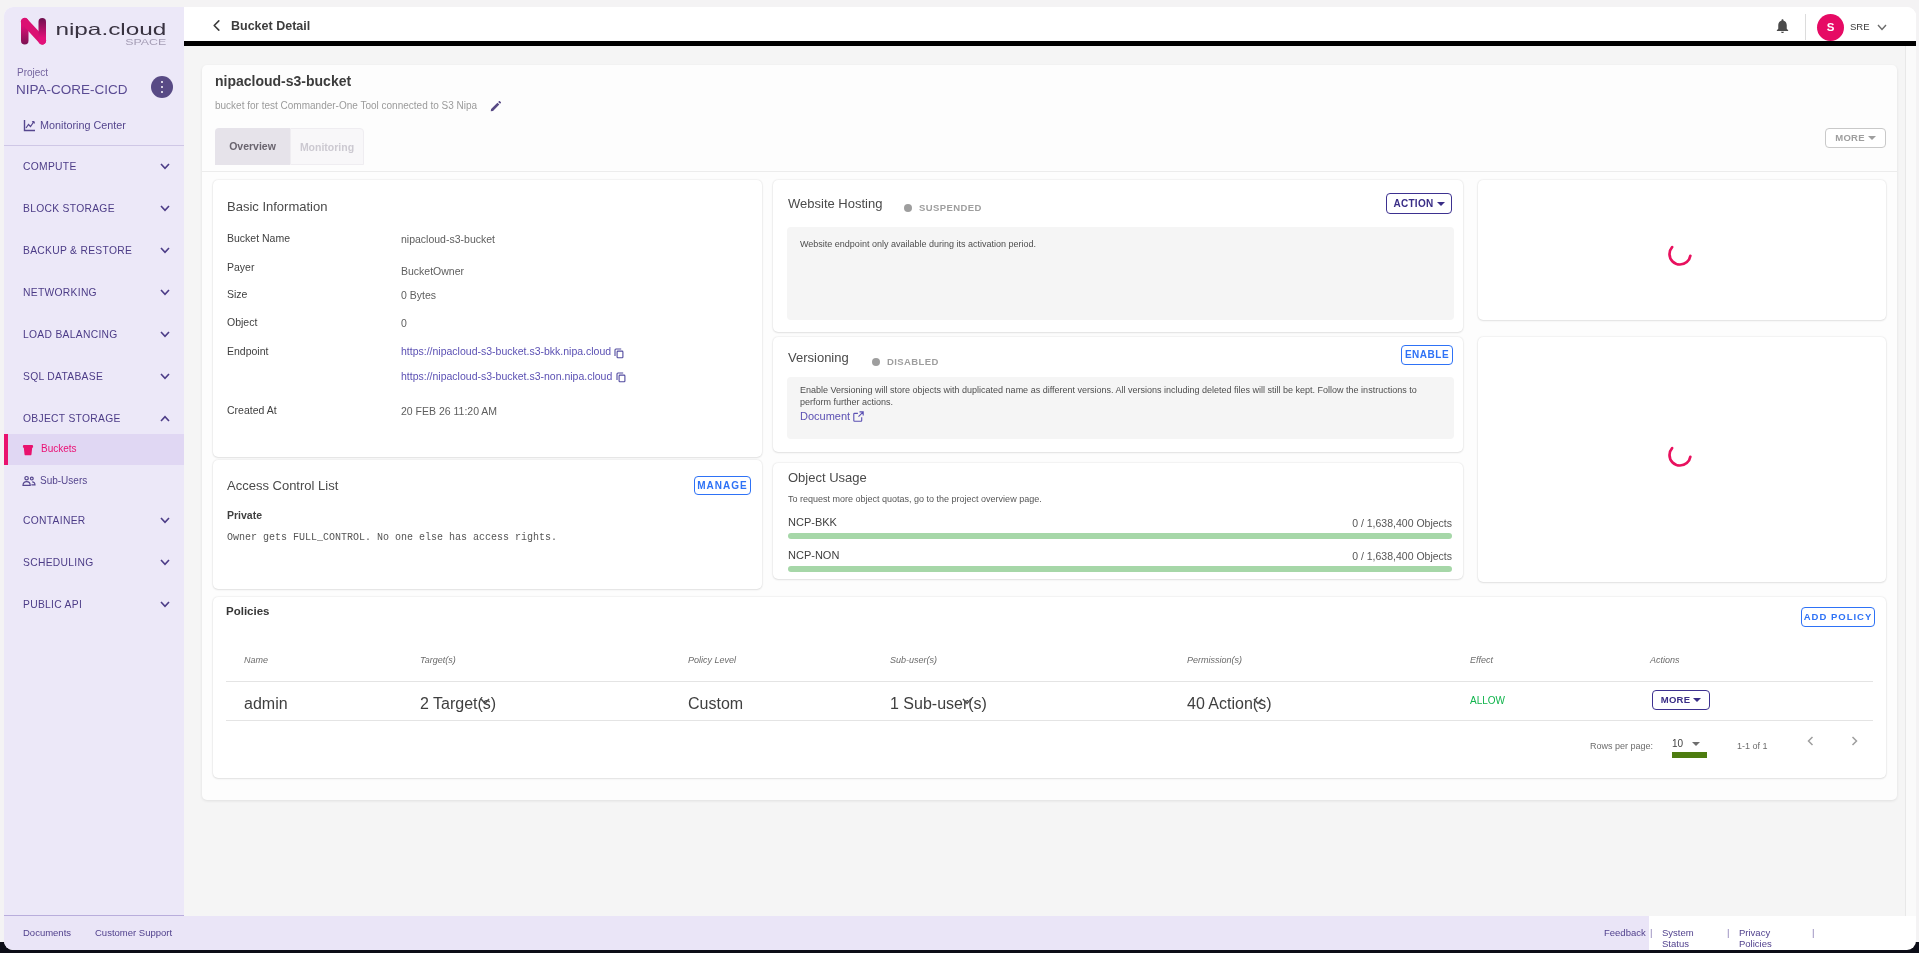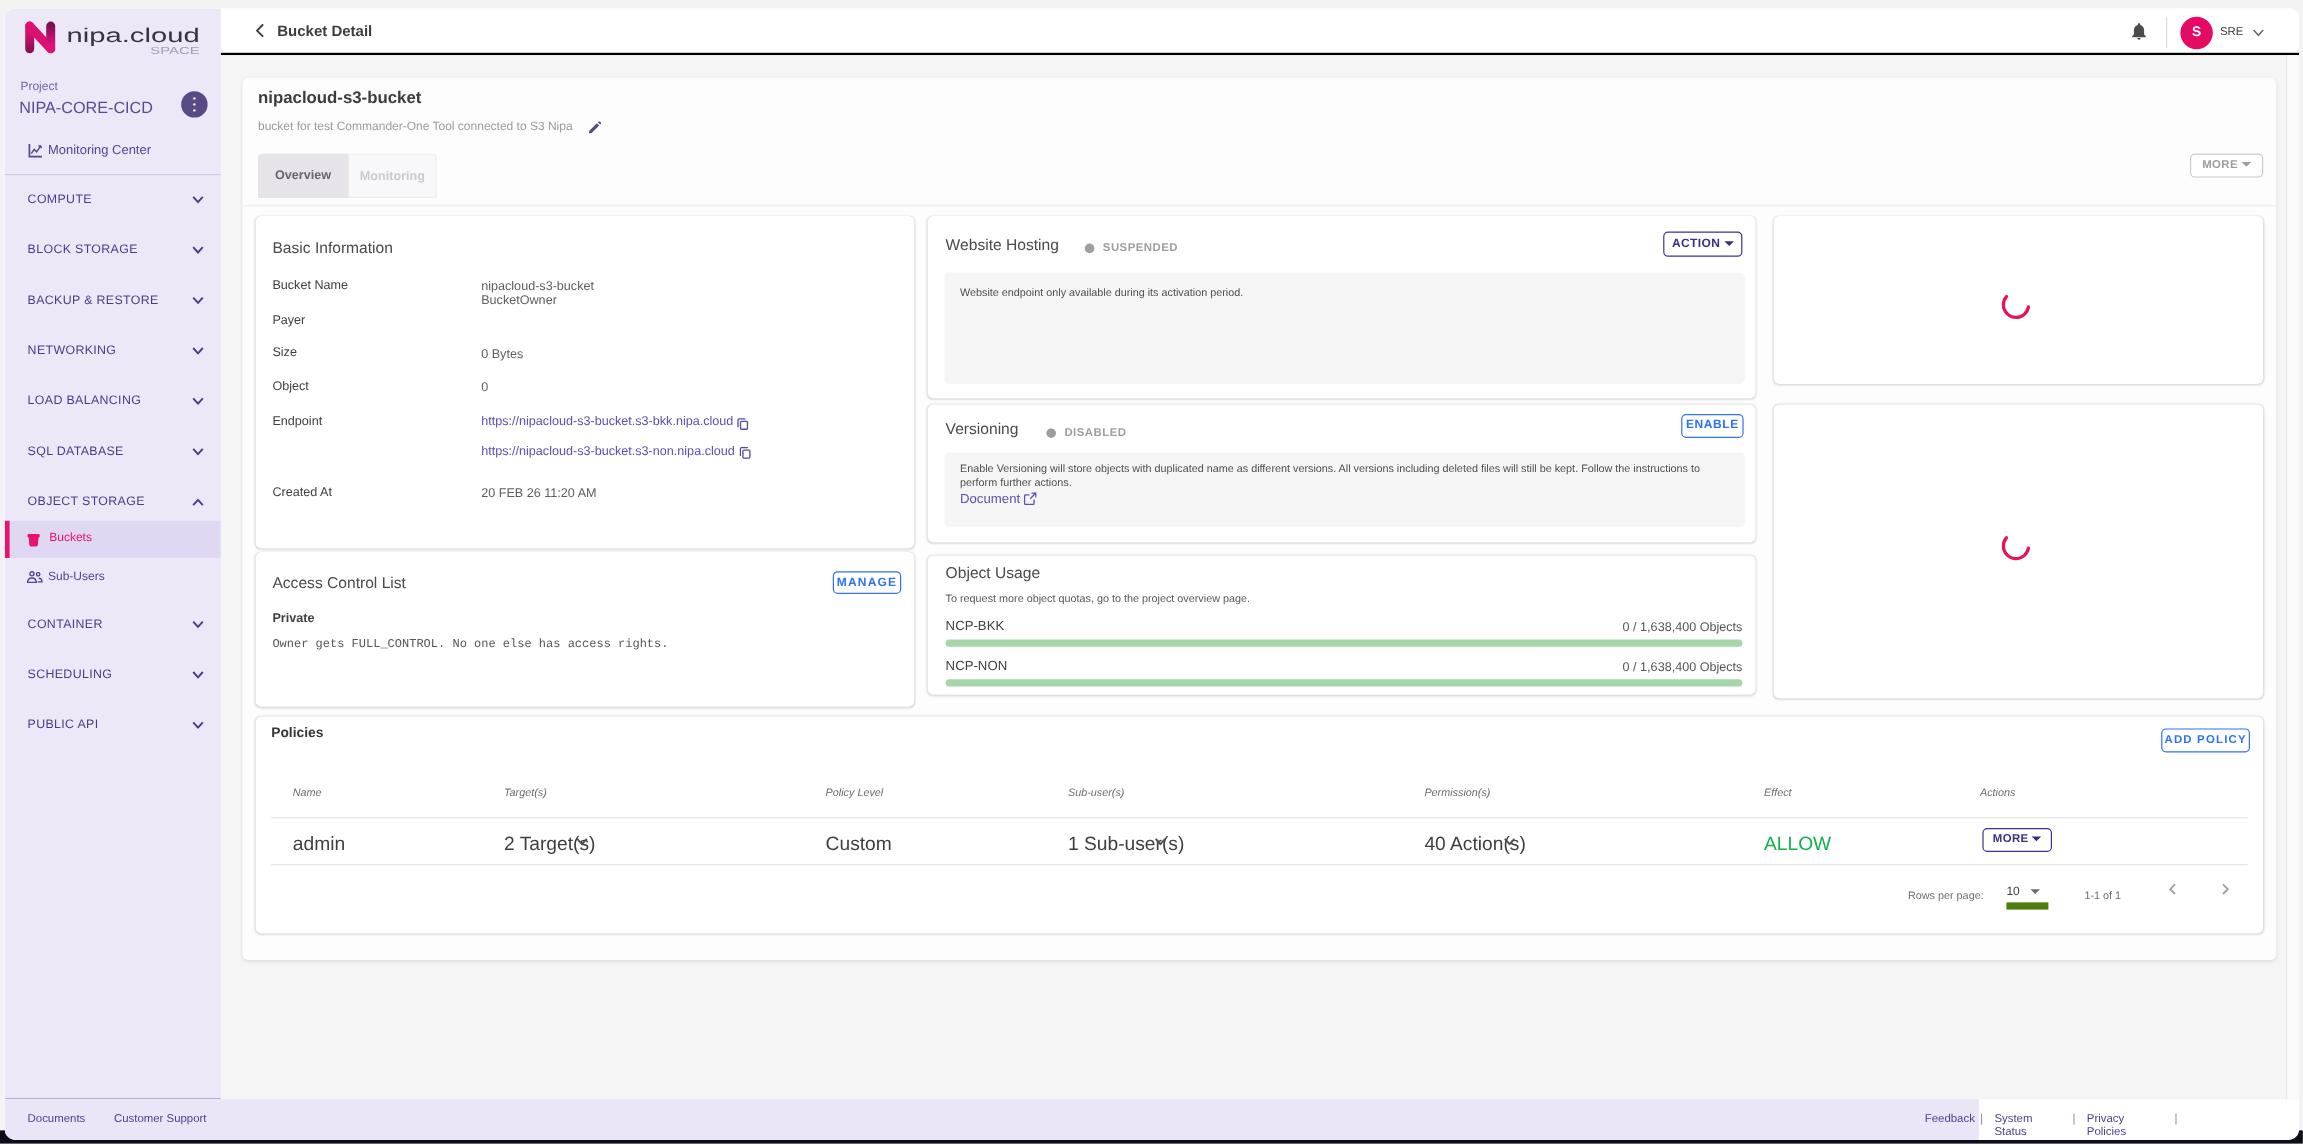--- a/index.html
+++ b/index.html
@@ -12,21 +12,21 @@
 #sidebar .divtop { position:absolute; left:0; top:138px; width:180px; border-top:1px solid #cfc7e6; }
 #sidebar .divbot { position:absolute; left:0; top:908px; width:180px; border-top:1px solid #b9addc; }
 .menuitem { position:absolute; left:19px; width:161px; color:#4c3c87; font-size:10.3px; font-weight:normal; letter-spacing:0.3px; }
 .chev { position:absolute; right:13px; top:1px; }
 #bucketrow { position:absolute; left:0; top:427px; width:180px; height:31px; background:#e0d7f3; }
 #bucketrow .bar { position:absolute; left:0; top:0; width:3.5px; height:31px; background:#e9126e; }
 
 #footer { position:absolute; left:0; top:909px; width:1645px; height:34px; background:#eae5f7; font-size:9.5px; color:#51418d; }
 #footer span { position:absolute; top:10.5px; }
 
-#topbar { position:absolute; left:180px; top:0; width:1732px; height:39px; background:#fff; border-bottom:2px solid #000000; }
+#topbar { position:absolute; left:180px; top:0; width:1732px; height:39px; background:#fff; border-bottom:5px solid #000000; }
 
 #main { position:absolute; left:180px; top:39px; width:1732px; height:870px; background:#f5f5f5; }
 #panel { position:absolute; left:18px; top:19px; width:1695px; height:735px; background:#fdfdfd; border-radius:5px; box-shadow:0 1px 3px rgba(0,0,0,0.09); }
 .card { position:absolute; background:#fff; border-radius:5px; box-shadow:0 0 2px rgba(0,0,0,0.14), 0 1px 2px rgba(0,0,0,0.08); }
 .ctitle { position:absolute; font-size:13px; color:#4a4a4a; }
 .btn-blue { position:absolute; border:1px solid #2e72f6; border-radius:4px; color:#2e72f6; font-weight:bold; text-align:center; background:#fff; letter-spacing:1px; }
 .btn-indigo { position:absolute; border:1px solid #3d3190; border-radius:4px; color:#392d86; font-weight:bold; text-align:center; background:#fff; letter-spacing:0.3px; }
 .graybox { position:absolute; background:#f5f5f5; border-radius:4px; color:#4e4e4e; font-size:9px; }
 .lbl { position:absolute; left:14px; font-size:10.5px; color:#3f3f3f; }
 .val { position:absolute; left:188px; font-size:10.5px; color:#5e5e5e; }
@@ -151,21 +151,21 @@
       <div class="abs" style="left:13px;top:63px;width:75px;height:37px;background:#e6e3ea;border-radius:4px 0 0 0;text-align:center;line-height:37px;font-size:10.5px;font-weight:bold;color:#69646e;">Overview</div>
       <div class="abs" style="left:88px;top:63px;width:74px;height:37px;background:#f8f7f9;border:1px solid #efedf1;border-radius:0 4px 0 0;text-align:center;line-height:37px;font-size:10.5px;font-weight:bold;color:#ccc9d1;">Monitoring</div>
       <div class="btn-indigo" style="left:1623px;top:63px;width:61px;height:20px;line-height:18px;font-size:9.5px;color:#9e9e9e;border-color:#c9c9c9;">MORE <span style="display:inline-block;width:0;height:0;border-left:4px solid transparent;border-right:4px solid transparent;border-top:4.5px solid #9e9e9e;vertical-align:1px;"></span></div>
       <div class="abs" style="left:0;top:106px;width:1695px;border-top:1px solid #ececec;"></div>
 
       <div class="card" style="left:11px;top:115px;width:549px;height:277px;">
         <div class="ctitle" style="left:14px;top:19px;">Basic Information</div>
         <div class="lbl" style="top:52px;">Bucket Name</div>
           <div class="val" style="top:52.5px;">nipacloud-s3-bucket</div>
         <div class="lbl" style="top:81px;">Payer</div>
-          <div class="val" style="top:64px;text-align:right;">BucketOwner</div>
+          <div class="val" style="top:85px;text-align:right;">BucketOwner</div>
         <div class="lbl" style="top:108px;">Size</div>
           <div class="val" style="top:108.5px;">0 Bytes</div>
         <div class="lbl" style="top:136px;">Object</div>
           <div class="val" style="top:136.5px;">0</div>
         <div class="lbl" style="top:165px;">Endpoint</div>
         <div class="val plink" style="top:165px;">https://nipacloud-s3-bucket.s3-bkk.nipa.cloud</div>
         <svg class="abs" style="left:401px;top:168px;" width="10" height="11" viewBox="0 0 10 11">
             <g fill="none" stroke="#514a9e" stroke-width="1.1">
               <rect x="3.1" y="3.1" width="5.8" height="6.6" rx="0.8"></rect>
               <path d="M7.2 1 L2 1 C1.4 1 1 1.5 1 2.1 L1 8"></path>
@@ -255,21 +255,21 @@
           </svg>
         <div class="td" style="left:475px;top:98px;">Custom</div>
         <div class="td" style="left:677px;top:98px;">1 Sub-user(s)</div>
         <svg class="abs" style="left:748px;top:100px;" width="12" height="9" viewBox="0 0 12 9">
             <path d="M2 2 L6 6.4 L10 2" stroke="#4d4d4d" stroke-width="1.5" fill="none"></path>
           </svg>
         <div class="td" style="left:974px;top:98px;">40 Action(s)</div>
         <svg class="abs" style="left:1039px;top:100px;" width="12" height="9" viewBox="0 0 12 9">
             <path d="M2 2 L6 6.4 L10 2" stroke="#4d4d4d" stroke-width="1.5" fill="none"></path>
           </svg>
-        <div class="td" style="left:1257px;top:98px;color:#10b44c;font-size:16px;">ALLOW</div>
+        <div class="td" style="left:1257px;top:98px;color:#10b44c;font-size:10px;">ALLOW</div>
         <div class="btn-indigo" style="left:1439px;top:93px;width:58px;height:20px;line-height:18px;font-size:9.5px;">MORE <span style="display:inline-block;width:0;height:0;border-left:4px solid transparent;border-right:4px solid transparent;border-top:4.5px solid #392d86;vertical-align:1px;"></span></div>
         <div class="abs" style="left:13px;top:123px;width:1647px;border-top:1px solid #e4e4e4;"></div>
         <div class="abs" style="left:1377px;top:144px;font-size:9px;color:#6c6c6c;">Rows per page:</div>
         <div class="abs" style="left:1459px;top:141px;width:35px;border-bottom:6px solid #4d7c0f;padding-bottom:3px;font-size:10px;color:#3f3f3f;">10 <span style="display:inline-block;width:0;height:0;border-left:4px solid transparent;border-right:4px solid transparent;border-top:4.5px solid #6e6e6e;vertical-align:1px;margin-left:6px;"></span></div>
         <div class="abs" style="left:1524px;top:144px;font-size:9px;color:#6c6c6c;">1-1 of 1</div>
         <svg class="abs" style="left:1592px;top:138px;" width="11" height="12" viewBox="0 0 11 12">
             <path d="M7.5 2 L3.5 6 L7.5 10" stroke="#9e9e9e" stroke-width="1.5" fill="none"></path>
           </svg>
         <svg class="abs" style="left:1636px;top:138px;" width="11" height="12" viewBox="0 0 11 12">
             <path d="M3.5 2 L7.5 6 L3.5 10" stroke="#9e9e9e" stroke-width="1.5" fill="none"></path>

